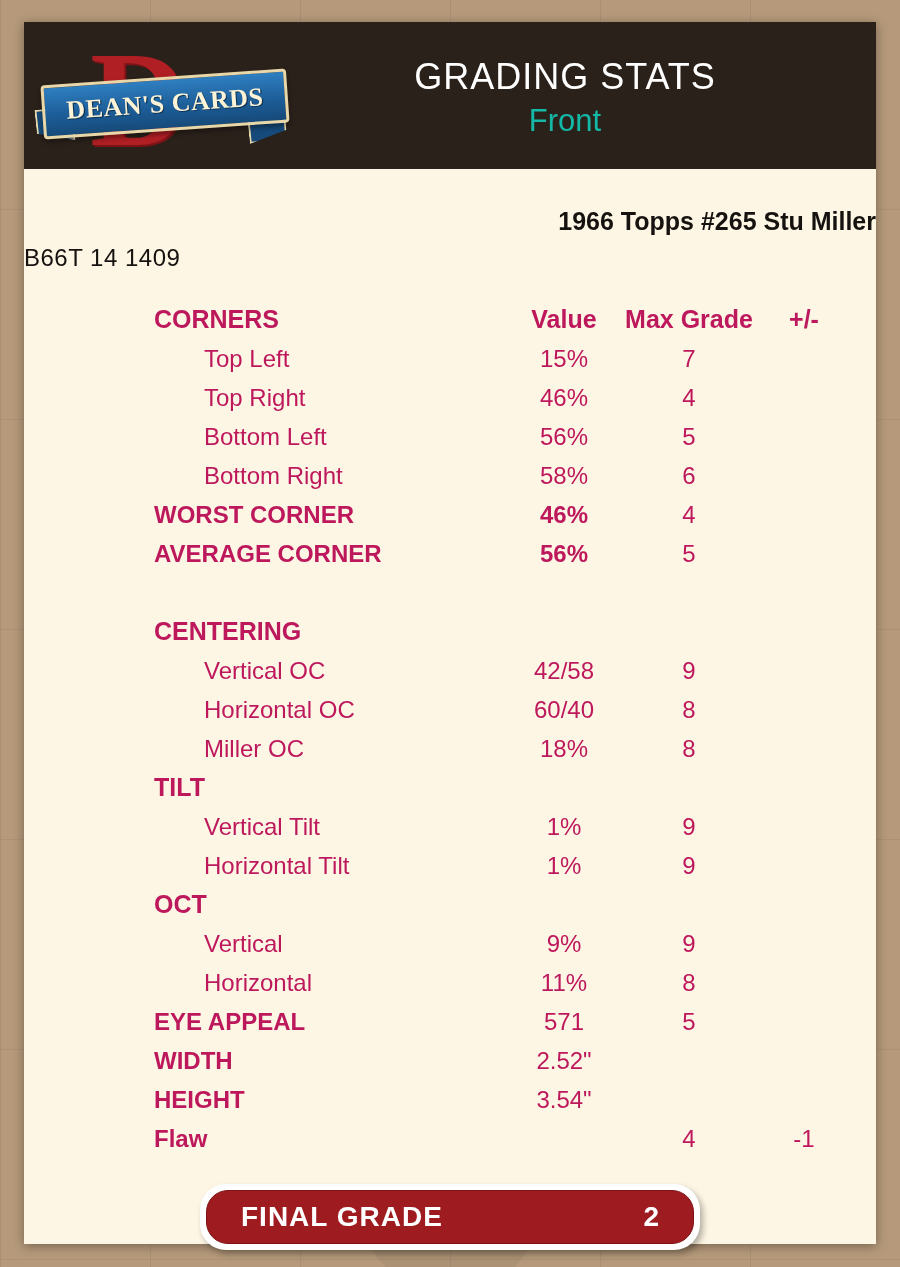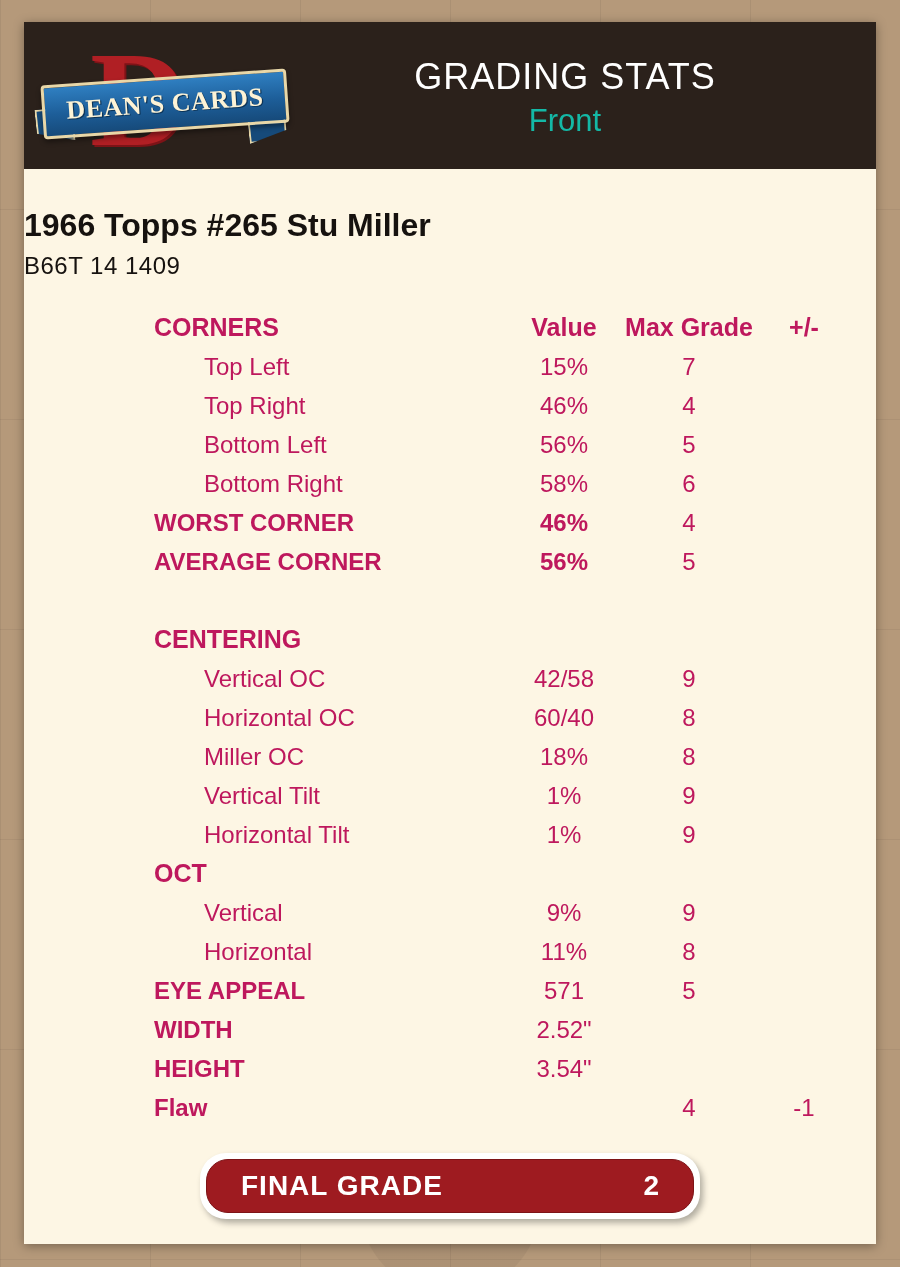--- a/index.html
+++ b/index.html
@@ -112,22 +112,22 @@
     color: #14b8a6;
     font-size: 31px;
     line-height: 38px;
     font-weight: normal;
   }
 
   .body-area {
     padding: 0 0 0 0;
   }
   .card-title {
-    text-align: left;
-    font-size: 32px;
+    text-align: right;
+    font-size: 25px;
     font-weight: bold;
     color: #16120f;
     margin-top: 38px;
   }
   .card-sub {
     text-align: left;
     font-size: 24px;
     color: #16120f;
     margin-top: 8px;
     letter-spacing: 0.5px;
@@ -284,20 +284,26 @@
           <td class="c-pm"></td>
         </tr>
         <tr>
           <td class="c-label indent">Miller OC</td>
           <td class="c-value">18%</td>
           <td class="c-max">8</td>
           <td class="c-pm"></td>
         </tr>
 
         <tr>
+          <td class="c-label hdr">TILT</td>
+          <td class="c-value"></td>
+          <td class="c-max"></td>
+          <td class="c-pm"></td>
+        </tr>
+        <tr>
           <td class="c-label indent">Vertical Tilt</td>
           <td class="c-value">1%</td>
           <td class="c-max">9</td>
           <td class="c-pm"></td>
         </tr>
         <tr>
           <td class="c-label indent">Horizontal Tilt</td>
           <td class="c-value">1%</td>
           <td class="c-max">9</td>
           <td class="c-pm"></td>

